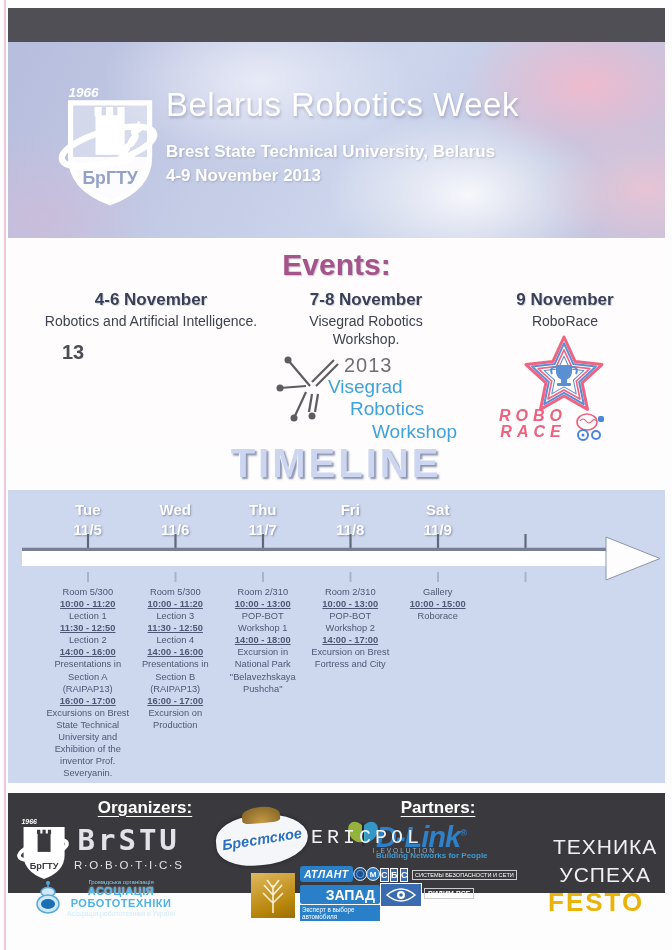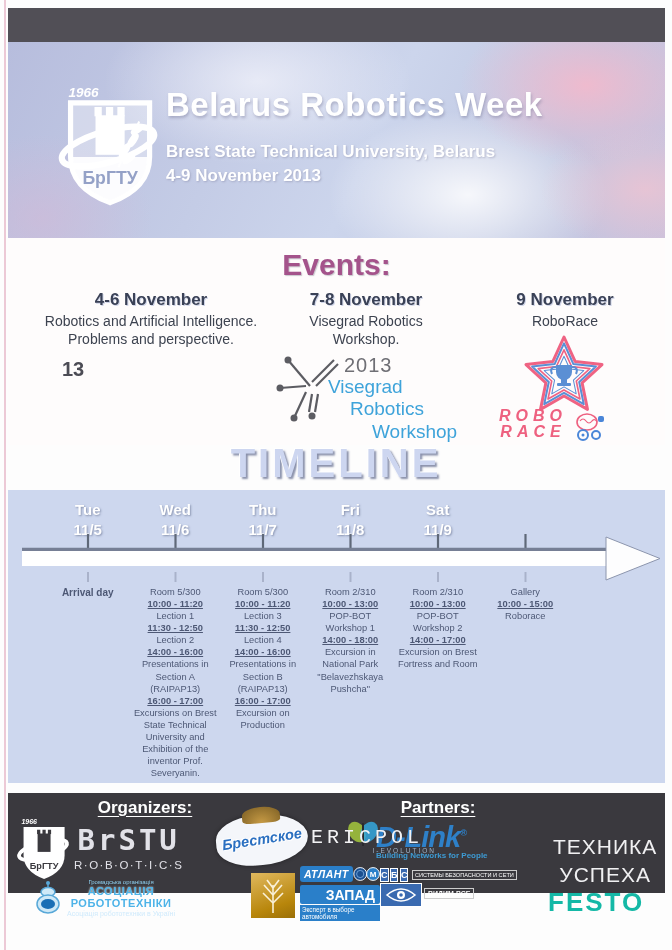--- a/index.html
+++ b/index.html
@@ -10,21 +10,21 @@
   .top-bar { position:absolute; left:8px; right:7px; top:8px; height:34px; background:#514f56; }
 
   .header { position:absolute; left:8px; right:7px; top:42px; height:196px;
     background:
       radial-gradient(ellipse 180px 110px at 88% 22%, rgba(241,186,205,.95), rgba(241,186,205,0) 70%),
       radial-gradient(ellipse 150px 90px at 97% 75%, rgba(238,196,210,.8), rgba(238,196,210,0) 70%),
       radial-gradient(ellipse 200px 120px at 70% 78%, rgba(255,255,255,.85), rgba(255,255,255,0) 70%),
       radial-gradient(ellipse 220px 120px at 38% 20%, rgba(250,250,255,.65), rgba(255,255,255,0) 70%),
       radial-gradient(ellipse 160px 120px at 5% 90%, rgba(210,185,215,.6), rgba(210,185,215,0) 70%),
       linear-gradient(115deg, #b7bddd 0%, #c4cce6 35%, #ccd5ec 55%, #bfc7e2 80%, #c9c2dd 100%); }
-  .h-title { position:absolute; left:158px; top:44px; color:#ffffff; font-size:33px; font-weight:bold;
+  .h-title { position:absolute; left:158px; top:44px; color:#ffffff; font-size:33px; font-weight:normal;
              letter-spacing:.5px; text-shadow:1px 2px 3px rgba(120,120,150,.45); }
   .h-sub   { position:absolute; left:158px; top:100px; color:#ffffff; font-size:17px; font-weight:bold;
              text-shadow:1px 1px 2px rgba(120,120,150,.4); }
   .h-dates { position:absolute; left:158px; top:124px; color:#ffffff; font-size:17px; font-weight:bold;
              text-shadow:1px 1px 2px rgba(120,120,150,.4); }
   .h-shield { position:absolute; left:48px; top:40px; }
 
   .events { position:absolute; left:8px; right:7px; top:238px; height:207px; background:#fefcfc; }
   .ev-heading { position:absolute; left:0; right:0; top:10px; text-align:center; color:#a4538b;
                 font-size:30px; font-weight:bold; text-shadow:1px 1px 1px rgba(150,150,160,.5); }
@@ -110,21 +110,21 @@
   .sbs-letter { width:12px; height:12px; background:#3a6ab0; color:#ffffff; font-size:9px; font-weight:bold;
                 text-align:center; line-height:12px; border:1px solid #ffffff; }
   .sbs-line1 { color:#ffffff; font-size:5.6px; border:1px solid #cccccc; padding:1px 2px; margin-left:2px;
                white-space:nowrap; }
   .sbs-line2 { color:#ffffff; font-size:7px; font-weight:bold; border:1px solid #cccccc; display:inline-block;
                padding:1px 3px; margin:2px 0 0 44px; }
   .sbs-eye { position:absolute; left:0; top:15px; width:40px; height:22px; background:#3a6ab0;
              border:1px solid #ffffff; display:flex; align-items:center; justify-content:center; }
   .tehnika { position:absolute; left:545px; top:40px; color:#f0f0f2; font-size:21px; letter-spacing:1px;
              text-align:center; line-height:1.35; }
-  .festo { position:absolute; left:540px; top:94px; color:#14b8a6; font-size:26px; font-weight:800;
+  .festo { position:absolute; left:540px; top:94px; color:#eab308; font-size:26px; font-weight:800;
            letter-spacing:2px; }
 </style>
 </head>
 <body>
 
 <div class="page">
   <div class="edge-line"></div>
   <div class="top-bar"></div>
 
   <div class="header">
@@ -153,21 +153,20 @@
     <div class="h-dates">4-9 November 2013</div>
   </div>
 
   <div class="events">
     <div class="ev-heading">Events:</div>
 
     <div class="ev-col col1">
       <div class="ev-date">4-6 November</div>
       <div class="ev-desc">
         <div>Robotics and Artificial Intelligence.</div>
-        <div>Problems and perspective.</div>
       </div>
       <div class="raipap-wrap">
         <span class="raipap-sup">13</span>
       </div>
     </div>
 
     <div class="ev-col col2">
       <div class="ev-date">7-8 November</div>
       <div class="ev-desc">
         <div>Visegrad Robotics Workshop.</div>
@@ -281,23 +280,20 @@
           <line x1="167.5" y1="44" x2="167.5" y2="54"></line>
         <line x1="255" y1="44" x2="255" y2="54"></line>
           <line x1="342.5" y1="44" x2="342.5" y2="54"></line>
         <line x1="430" y1="44" x2="430" y2="54"></line>
           <line x1="517.5" y1="44" x2="517.5" y2="54"></line>
       </g>
     </svg>
 
     <div class="six-grid sched">
       <div class="sched-cell">
-          <div class="sline b">Arrival day</div>
-        </div>
-      <div class="sched-cell">
           <div class="sline">Room 5/300</div>
           <div class="sline u">10:00 - 11:20</div>
           <div class="sline">Lection 1</div>
           <div class="sline u">11:30 - 12:50</div>
           <div class="sline">Lection 2</div>
           <div class="sline u">14:00 - 16:00</div>
           <div class="sline">Presentations in Section A (RAIPAP13)</div>
           <div class="sline u">16:00 - 17:00</div>
           <div class="sline">Excursions on Brest State Technical University and Exhibition of the inventor Prof. Severyanin.</div>
         </div>
@@ -317,21 +313,21 @@
           <div class="sline u">10:00 - 13:00</div>
           <div class="sline">POP-BOT Workshop 1</div>
           <div class="sline u">14:00 - 18:00</div>
           <div class="sline">Excursion in National Park "Belavezhskaya Pushcha"</div>
         </div>
       <div class="sched-cell">
           <div class="sline">Room 2/310</div>
           <div class="sline u">10:00 - 13:00</div>
           <div class="sline">POP-BOT Workshop 2</div>
           <div class="sline u">14:00 - 17:00</div>
-          <div class="sline">Excursion on Brest Fortress and Room</div>
+          <div class="sline">Excursion on Brest Fortress and City</div>
         </div>
       <div class="sched-cell">
           <div class="sline">Gallery</div>
           <div class="sline u">10:00 - 15:00</div>
           <div class="sline">Roborace</div>
         </div>
     </div>
   </div>
 
   <div class="footer">

